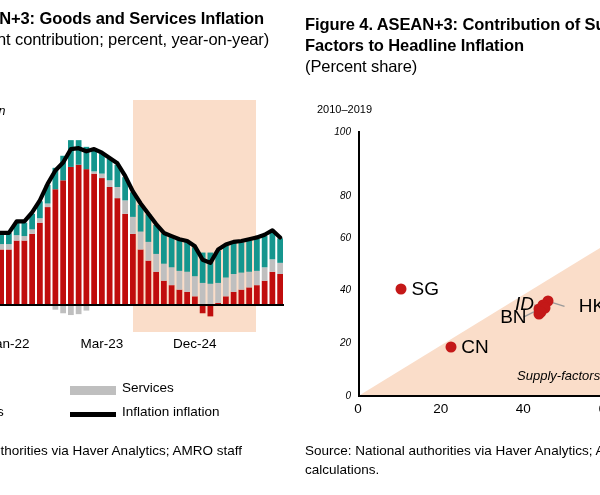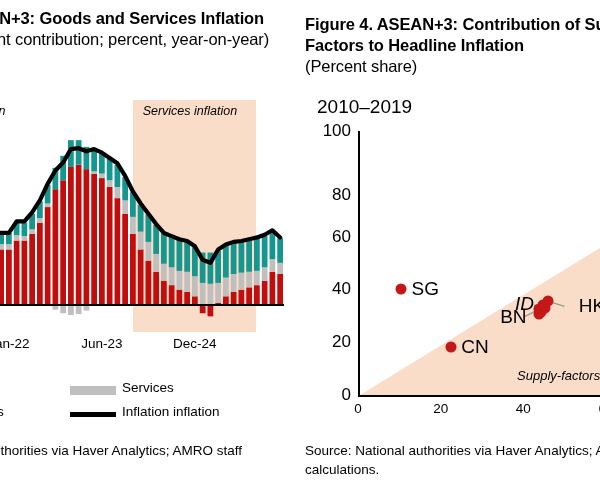--- a/index.html
+++ b/index.html
@@ -148,22 +148,22 @@
     top: 442px;
     font-size: 13.5px;
     line-height: 17px;
     white-space: nowrap;
   }
 
   
   #right-period {
     position: absolute;
     left: 12px;
-    top: 96px;
-    font-size: 19px;
+    top: 103px;
+    font-size: 11px;
     white-space: nowrap;
   }
   #right-plot {
     position: absolute;
     left: 53px;    
     top: 131px;    
     width: 248px;  
     height: 264px; 
     border-left: 2px solid #000;
     border-bottom: 2px solid #000;
@@ -199,24 +199,25 @@
   }
   .supply-label {
     position: absolute;
     font-size: 13px;
     font-style: italic;
     white-space: nowrap;
     z-index: 5;
   }
   #right-ylabels span {
     position: absolute;
-    font-size: 17px;
+    font-size: 10px;
     right: 0;
     transform: translateY(-50%);
     white-space: nowrap;
+    font-style: italic;
   }
   #right-ylabels {
     position: absolute;
     left: 0px;
     top: 131px;
     width: 46px;
     height: 264px;
   }
   #right-xlabels {
     position: absolute;
@@ -248,21 +249,20 @@
   <div class="panel" id="panel-left">
 
     <div class="title-block">
       <div class="fig-title">Figure 3. ASEAN+3: Goods and Services Inflation</div>
       <div class="fig-subtitle">(Percentage point contribution; percent, year-on-year)</div>
     </div>
 
     <div id="left-plot">
       <div id="left-shade"></div>
       <div class="band-label" id="band-goods">Goods inflation</div>
-      <div class="band-label" id="band-services">Services inflation</div>
       <svg id="left-bars" viewBox="0 0 372 232" preserveAspectRatio="none">
           <rect x="1.01" y="167.31" width="5.74" height="37.92" fill="#C00D0D"></rect>
           <rect x="1.01" y="165.08" width="5.74" height="2.23" fill="#BFBFBF"></rect>
           <rect x="1.01" y="158.38" width="5.74" height="6.69" fill="#15968E"></rect>
           <rect x="8.76" y="162.85" width="5.74" height="42.38" fill="#C00D0D"></rect>
           <rect x="8.76" y="160.62" width="5.74" height="2.23" fill="#BFBFBF"></rect>
           <rect x="8.76" y="153.92" width="5.74" height="6.69" fill="#15968E"></rect>
           <rect x="16.51" y="169.54" width="5.74" height="35.69" fill="#C00D0D"></rect>
           <rect x="16.51" y="161.51" width="5.74" height="8.03" fill="#BFBFBF"></rect>
           <rect x="16.51" y="156.15" width="5.74" height="5.35" fill="#15968E"></rect>
@@ -403,21 +403,21 @@
           <rect x="365.26" y="138.31" width="5.74" height="24.54" fill="#15968E"></rect>
         </svg>
       <div id="left-zero" style="top: 204.431px;"></div>
       <svg id="left-line" viewBox="0 0 372 232" preserveAspectRatio="none">
           <path d="M3.88,156.15 L11.63,150.80 L19.38,158.38 L27.13,162.85 L34.88,164.18 L42.63,170.43 L50.38,165.08 L58.13,165.97 L65.88,155.26 L73.63,132.95 L81.38,132.06 L89.13,132.95 L96.88,132.95 L104.63,121.35 L112.38,121.35 L120.13,112.43 L127.88,100.38 L135.63,83.88 L143.38,70.49 L151.13,62.46 L158.88,49.08 L166.63,48.18 L174.38,51.31 L182.13,49.08 L189.88,52.65 L197.63,58.00 L205.38,63.35 L213.13,75.85 L220.88,91.46 L228.63,103.51 L236.38,113.77 L244.13,124.03 L251.88,132.95 L259.63,136.08 L267.38,139.20 L275.13,140.98 L282.88,146.34 L290.63,159.72 L298.38,162.85 L306.13,149.46 L313.88,144.55 L321.63,141.88 L329.38,140.98 L337.13,139.20 L344.88,137.42 L352.63,134.74 L360.38,130.28 L368.13,137.42 " fill="none" stroke="#000000" stroke-width="4.2" stroke-linejoin="round" stroke-linecap="round" vector-effect="non-scaling-stroke"></path>
         </svg>
     </div>
 
     <div id="left-xlabels">
         <span style="left: 96.875px;">Jan-22</span>
-        <span style="left: 189.875px;">Jun-23</span>
+        <span style="left: 189.875px;">Mar-23</span>
         <span style="left: 282.875px;">Dec-24</span>
       </div>
 
     <div id="left-legend">
         <div class="lg-row" style="left: 18px; top: 0px;"></div>
         <div class="lg-row" style="left: 18px; top: 24px;">
           <div class="lg-text">Services</div>
         </div>
         <div class="lg-row" style="left: 188px; top: 0px;">
           <div class="lg-swatch" style="background: rgb(191, 191, 191);"></div>

